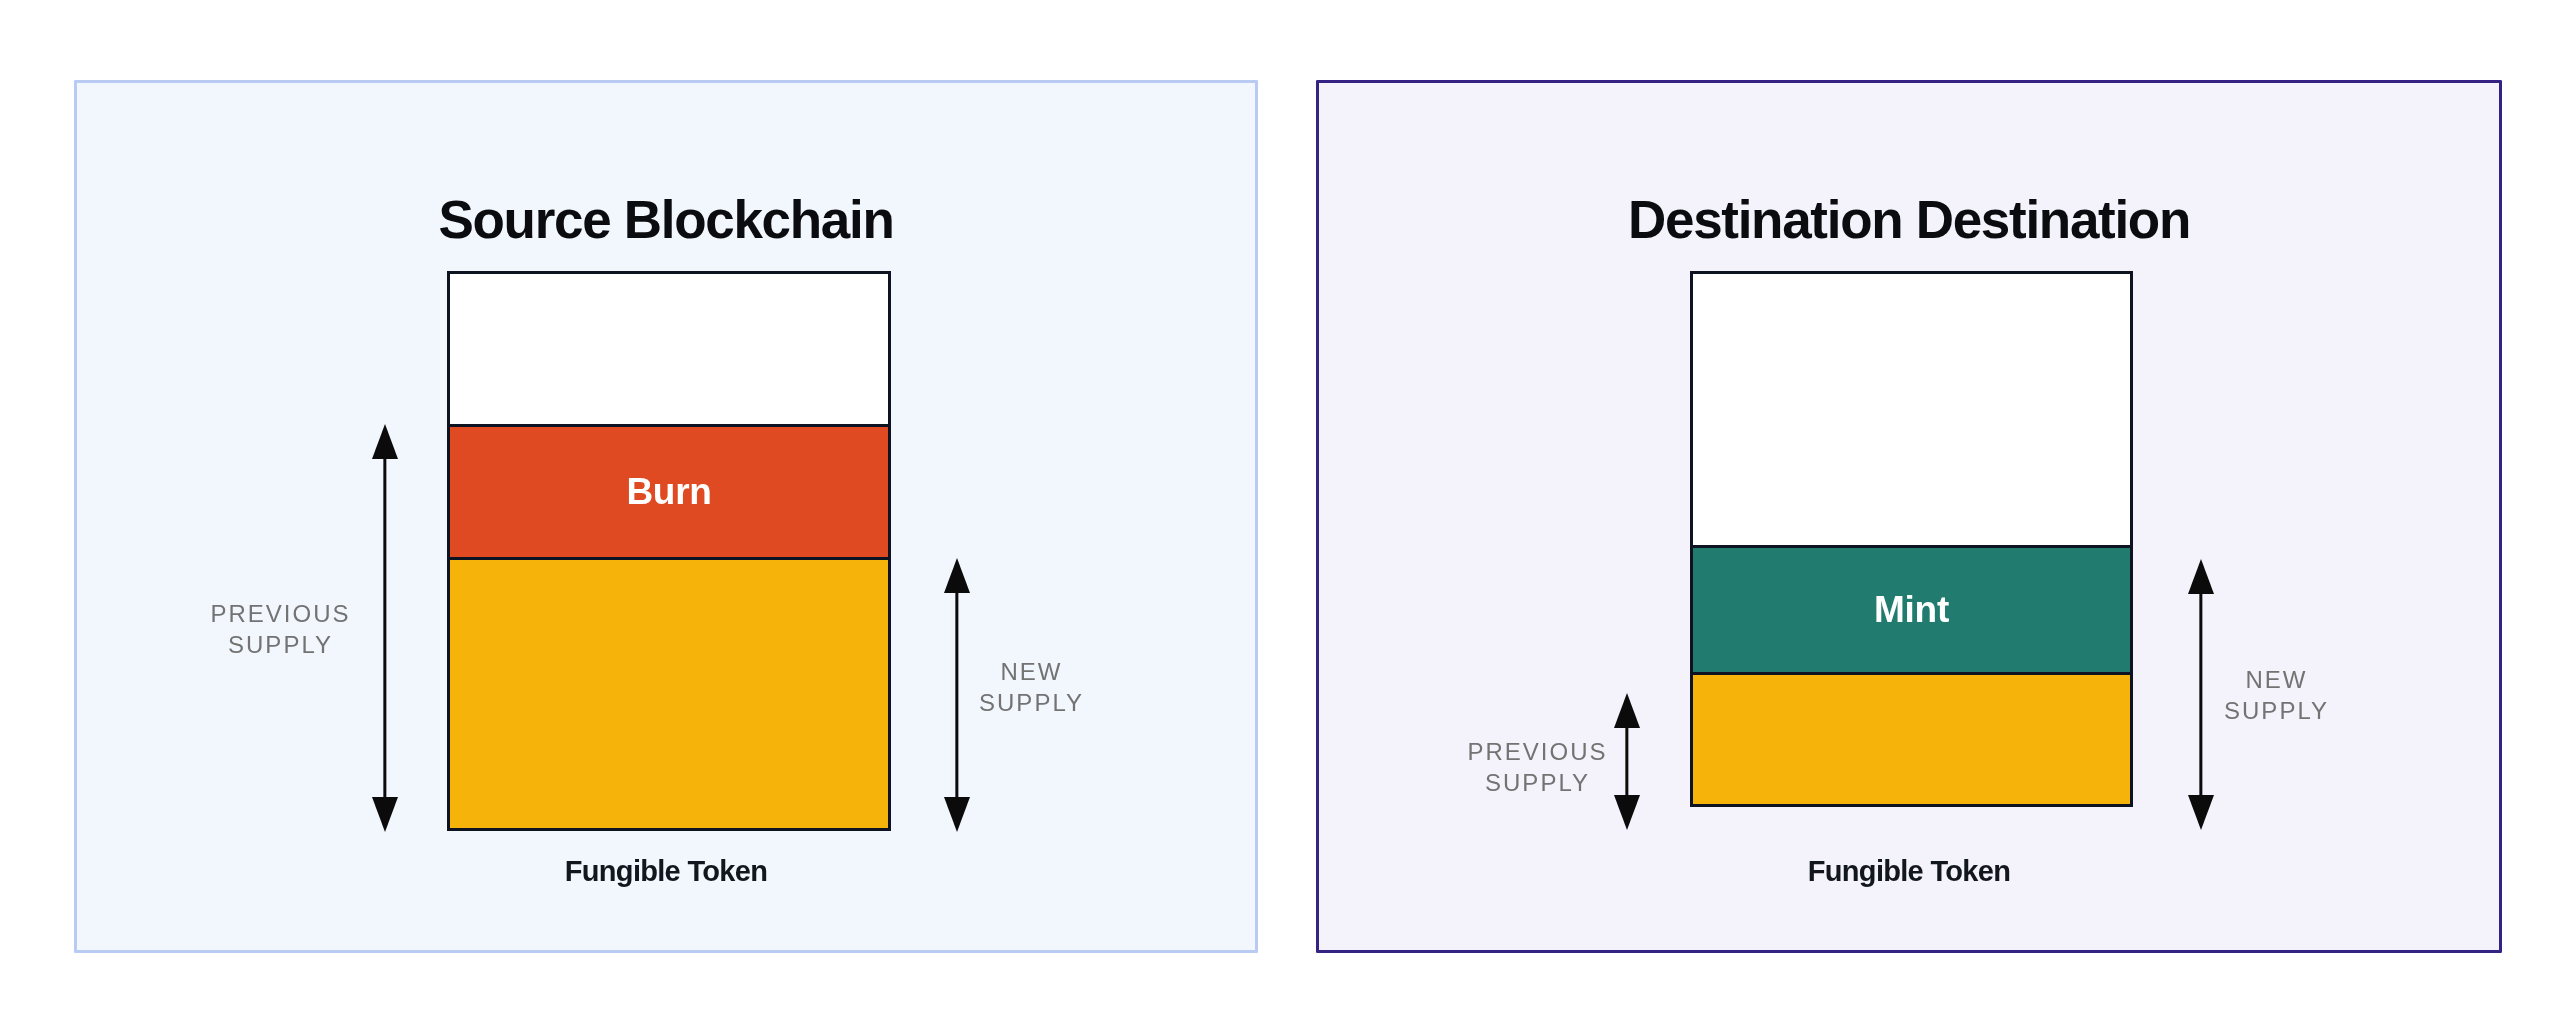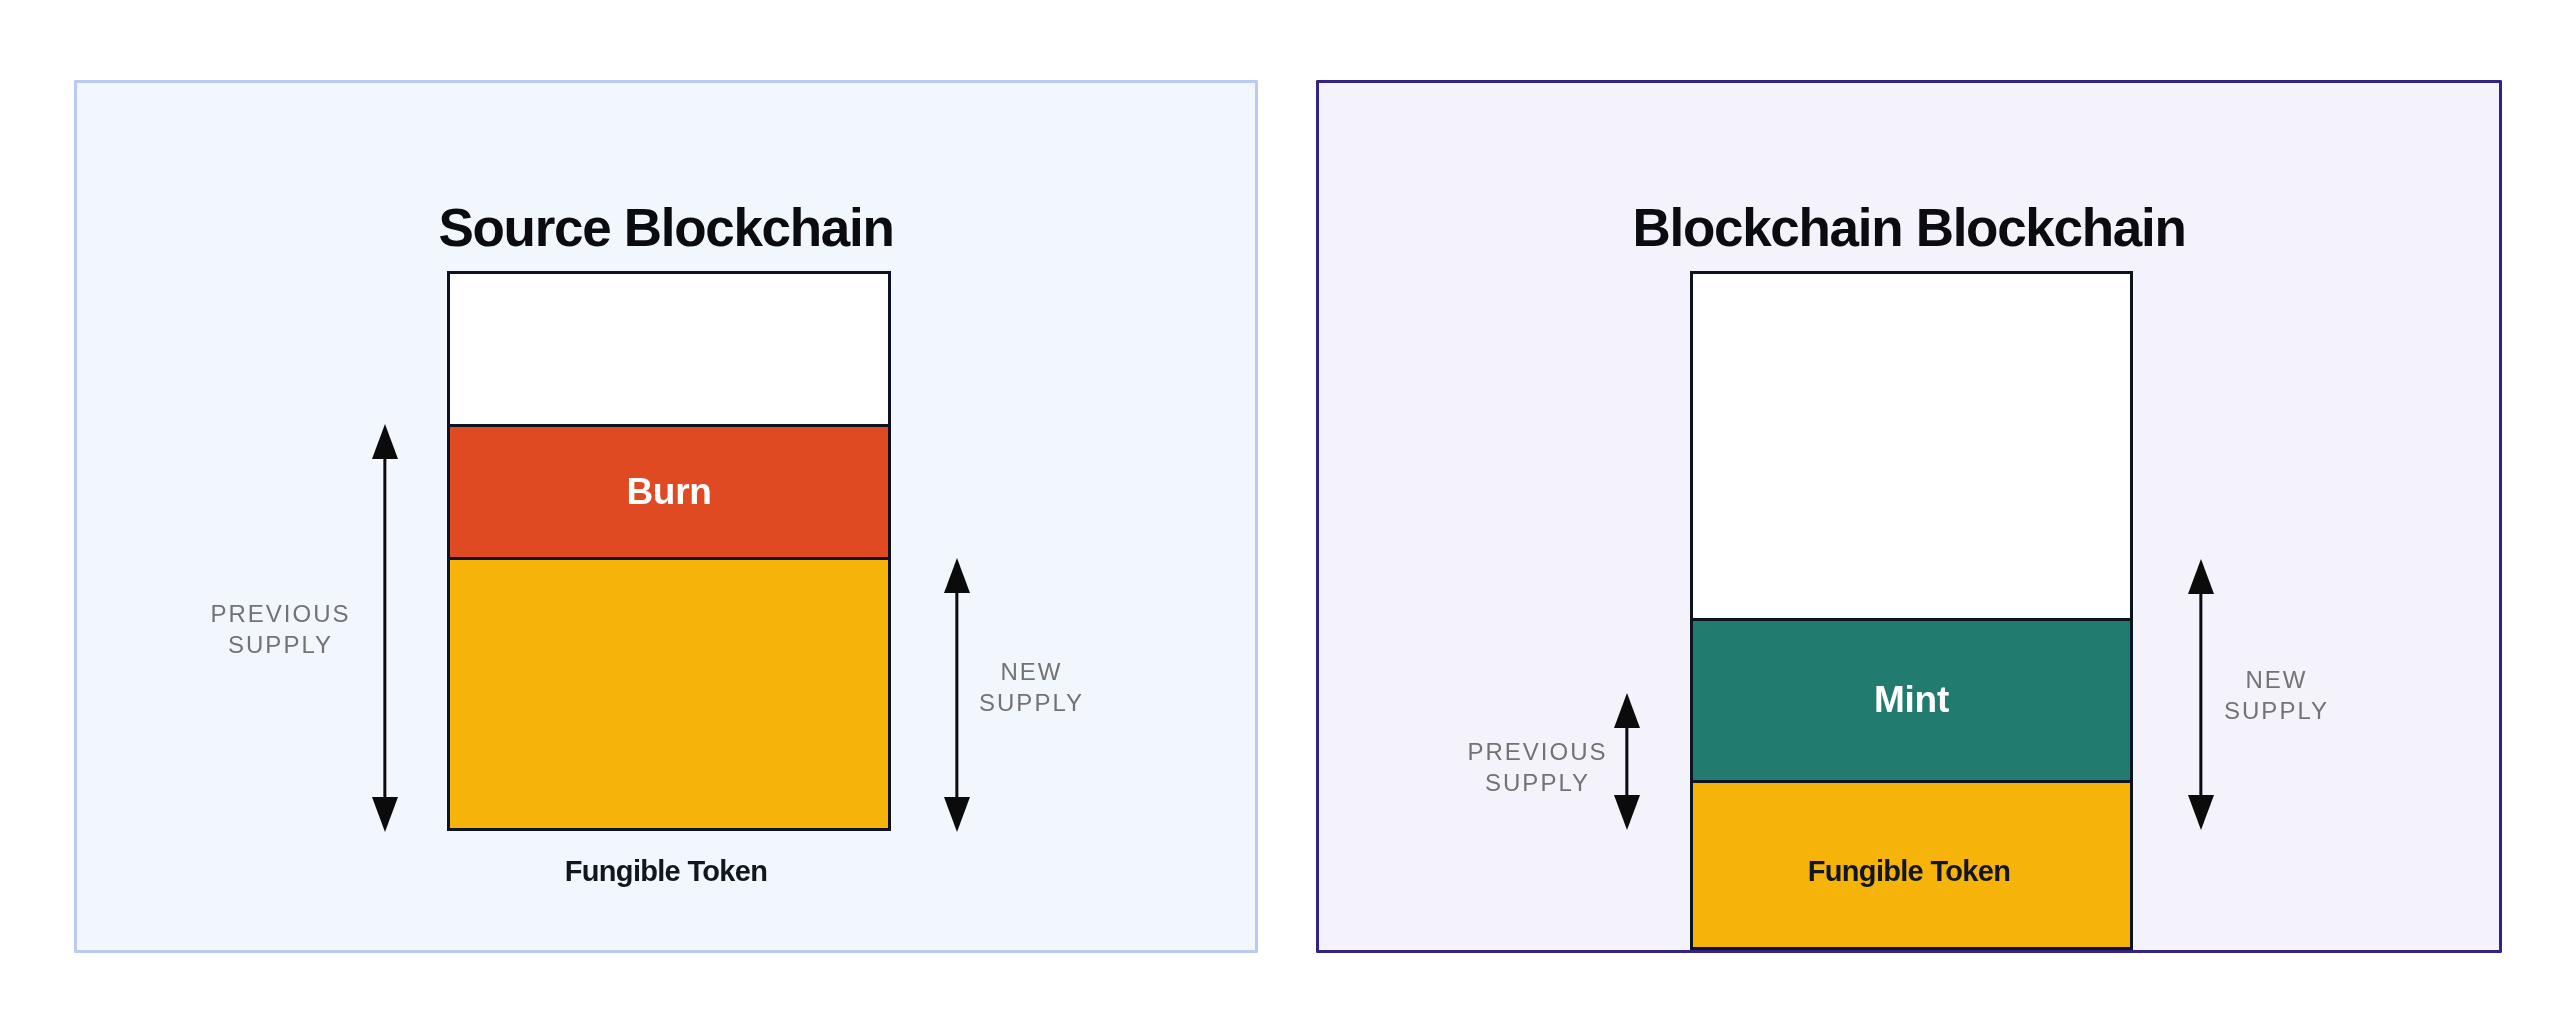--- a/index.html
+++ b/index.html
@@ -5,34 +5,34 @@
   html,body{margin:0;padding:0;background:#FFFFFF;}
   .stage{
     position:relative;width:2576px;height:1033px;background:#FFFFFF;overflow:hidden;
     font-family:"Liberation Sans", sans-serif;
   }
   .panel{position:absolute;box-sizing:border-box;border-style:solid;border-radius:1.3px;}
   .p0{left:74px;top:80px;width:1184px;height:873px;border-width:3.3px;}
   .p1{left:1316px;top:80px;width:1186px;height:873px;border-width:3.9px;}
 
   .title{
-    position:absolute;left:0;right:0;top:70px;text-align:center;
+    position:absolute;left:0;right:0;top:62px;text-align:center;
     font-size:53px;font-weight:700;letter-spacing:-1.3px;color:#0B0C10;
   }
   .caption{
     position:absolute;left:0;right:0;top:772px;text-align:center;
     font-size:29px;font-weight:700;letter-spacing:-0.7px;color:#12161F;
   }
 
   .bar{
     position:absolute;box-sizing:border-box;display:flex;flex-direction:column;
     border:3.9px solid #0D1320;
   }
   .p0 .bar{left:370px;top:188px;width:444px;height:560px;}
-  .p1 .bar{left:371px;top:188px;width:443px;height:679px;}
+  .p1 .bar{left:371px;top:188px;width:443px;height:536px;}
   .seg{box-sizing:border-box;display:flex;align-items:center;justify-content:center;}
   .seg + .seg{border-top:3.9px solid #0D1320;}
   .p0 .seg-1{height:27.04%;}
   .p0 .seg-2{height:24.01%;}
   .p0 .seg-3{height:48.95%;}
   .p1 .seg-1{height:51.05%;}
   .p1 .seg-2{height:24.13%;}
   .p1 .seg-3{height:24.82%;}
   .seglabel{font-size:37px;font-weight:600;color:#FFFFFF;letter-spacing:-0.3px;}
 
@@ -90,21 +90,21 @@
     <div class="mlabel new">NEW
 SUPPLY</div>
     <div class="varrow new">
       <div class="head up"></div>
       <div class="shaft"></div>
       <div class="head down"></div>
     </div>
   </section>
 
   <section class="panel p1" style="background-color: rgb(244, 242, 251); border-color: rgb(52, 35, 131);">
-    <h2 class="title">Blockchain Blockchain</h2>
+    <h2 class="title">Destination Destination</h2>
 
     <div class="bar" style="border-color: rgb(13, 19, 32);">
       <div class="seg seg-1" style="background-color: rgb(255, 255, 255);"></div>
       <div class="seg seg-2" style="background-color: rgb(33, 124, 111);">
         <span class="seglabel">Mint</span>
       </div>
       <div class="seg seg-3" style="background-color: rgb(246, 180, 11);"></div>
     </div>
 
     <div class="caption">Fungible Token</div>

